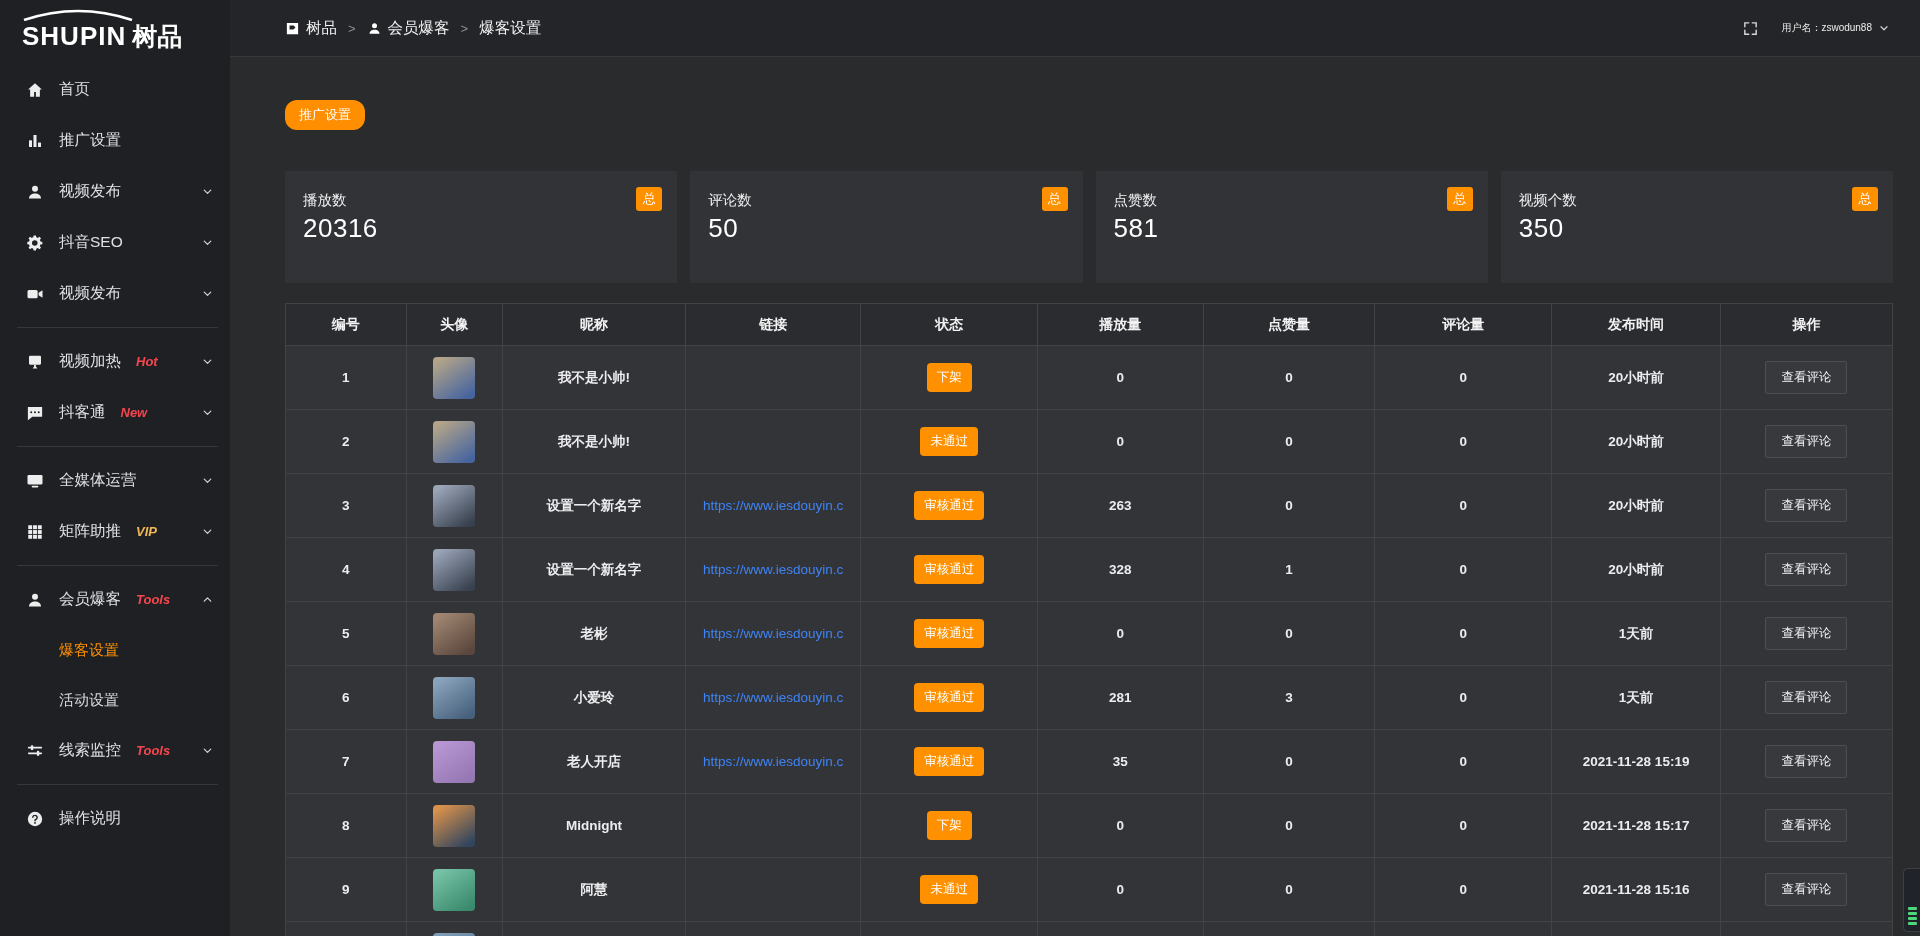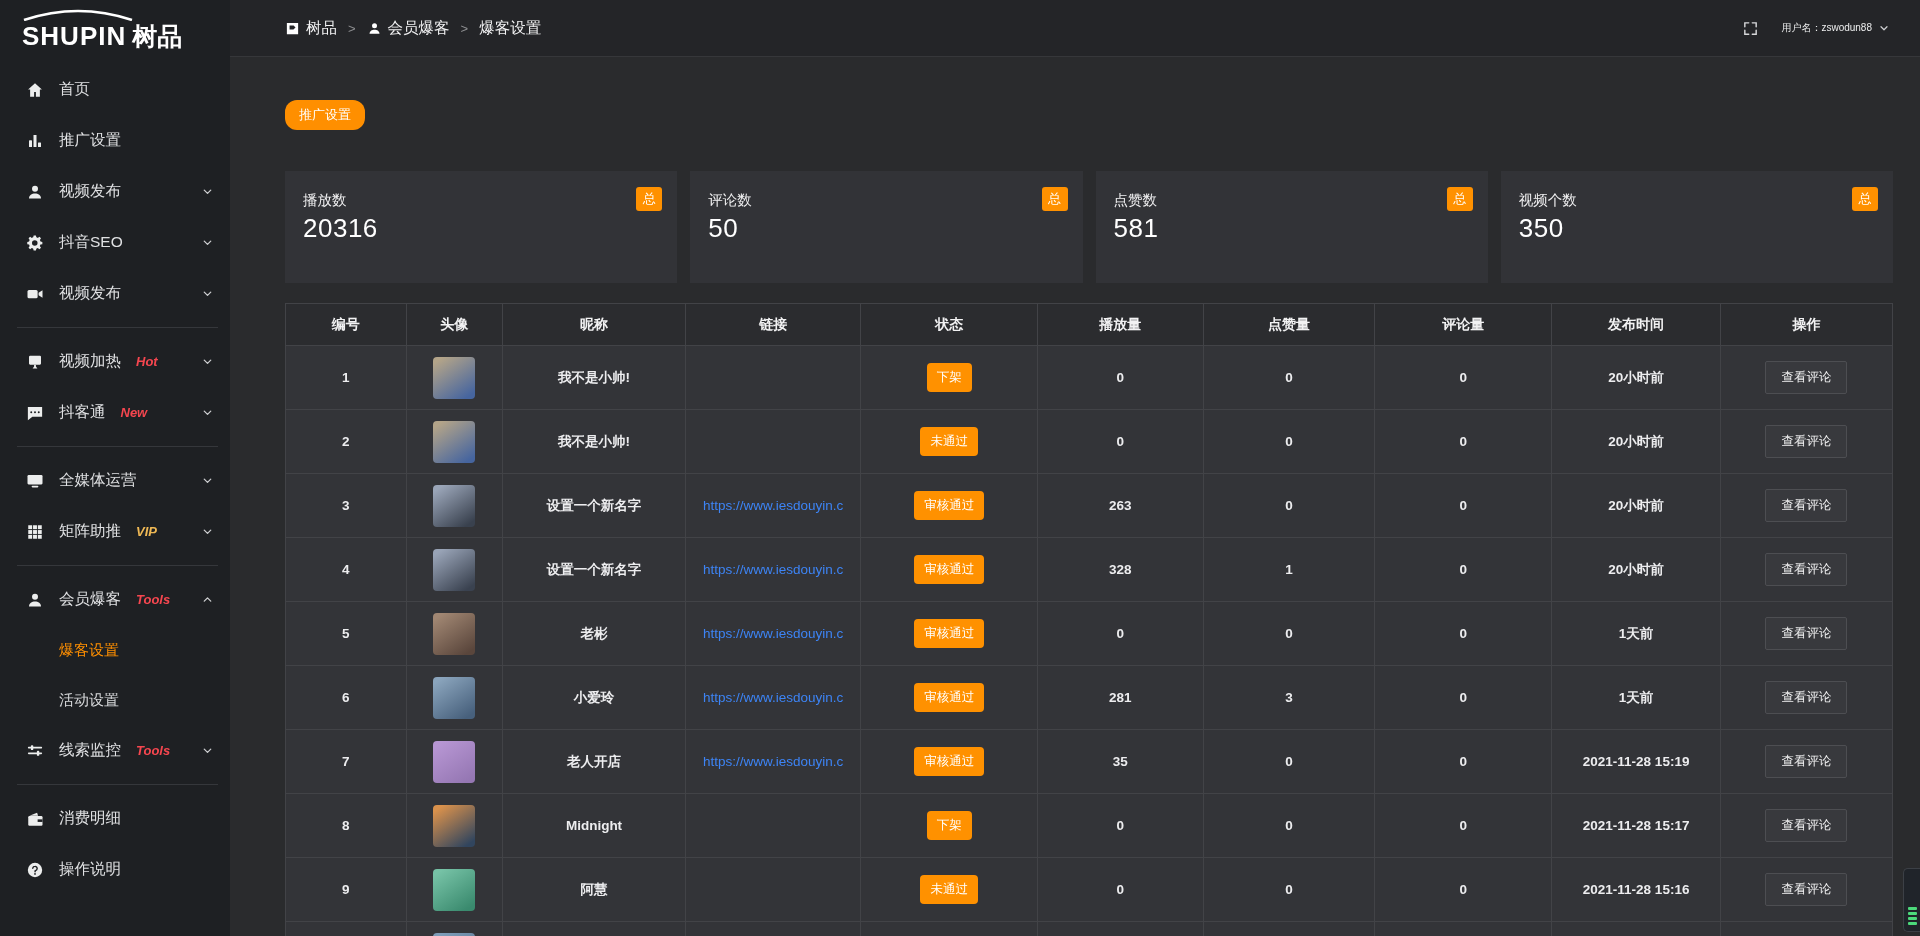--- a/index.html
+++ b/index.html
@@ -243,30 +243,20 @@
           </span>
           <span class="mi-label">线索监控</span>
           <span class="mi-tag" style="color: rgb(245, 70, 79);">Tools</span>
           <span class="mi-chevron">
             <svg viewBox="0 0 24 24" fill="none" stroke="currentColor" stroke-width="2.4" stroke-linecap="round" stroke-linejoin="round">
               <path d="M6 9.5l6 6 6-6"></path>
             </svg>
           </span>
         </div>
         <div class="menu-divider"></div>
-        <div class="menu-item">
-          <span class="mi-icon">
-            <svg viewBox="0 0 24 24">
-              <path d="M4.5 7.5L14.8 3.8l1.3 3.7z" fill="currentColor"></path>
-              <rect x="3" y="8" width="19" height="13" rx="1.6" fill="currentColor"></rect>
-              <rect x="15.5" y="12.5" width="6.5" height="3.4" fill="#1e2023"></rect>
-            </svg>
-          </span>
-          <span class="mi-label">消费明细</span>
-        </div>
         <div class="menu-item">
           <span class="mi-icon">
             <svg viewBox="0 0 24 24">
               <circle cx="12" cy="12" r="9.6" fill="currentColor"></circle>
               <path d="M9 9.6c.3-1.5 1.4-2.4 3-2.4a2.8 2.8 0 0 1 2.9 2.8c0 1.5-1 2.4-2.7 3.1l-.1 1.3" stroke="#1e2023" stroke-width="1.9" fill="none" stroke-linecap="round"></path>
               <circle cx="12" cy="17.2" r="1.2" fill="#1e2023"></circle>
             </svg>
           </span>
           <span class="mi-label">操作说明</span>
         </div>

